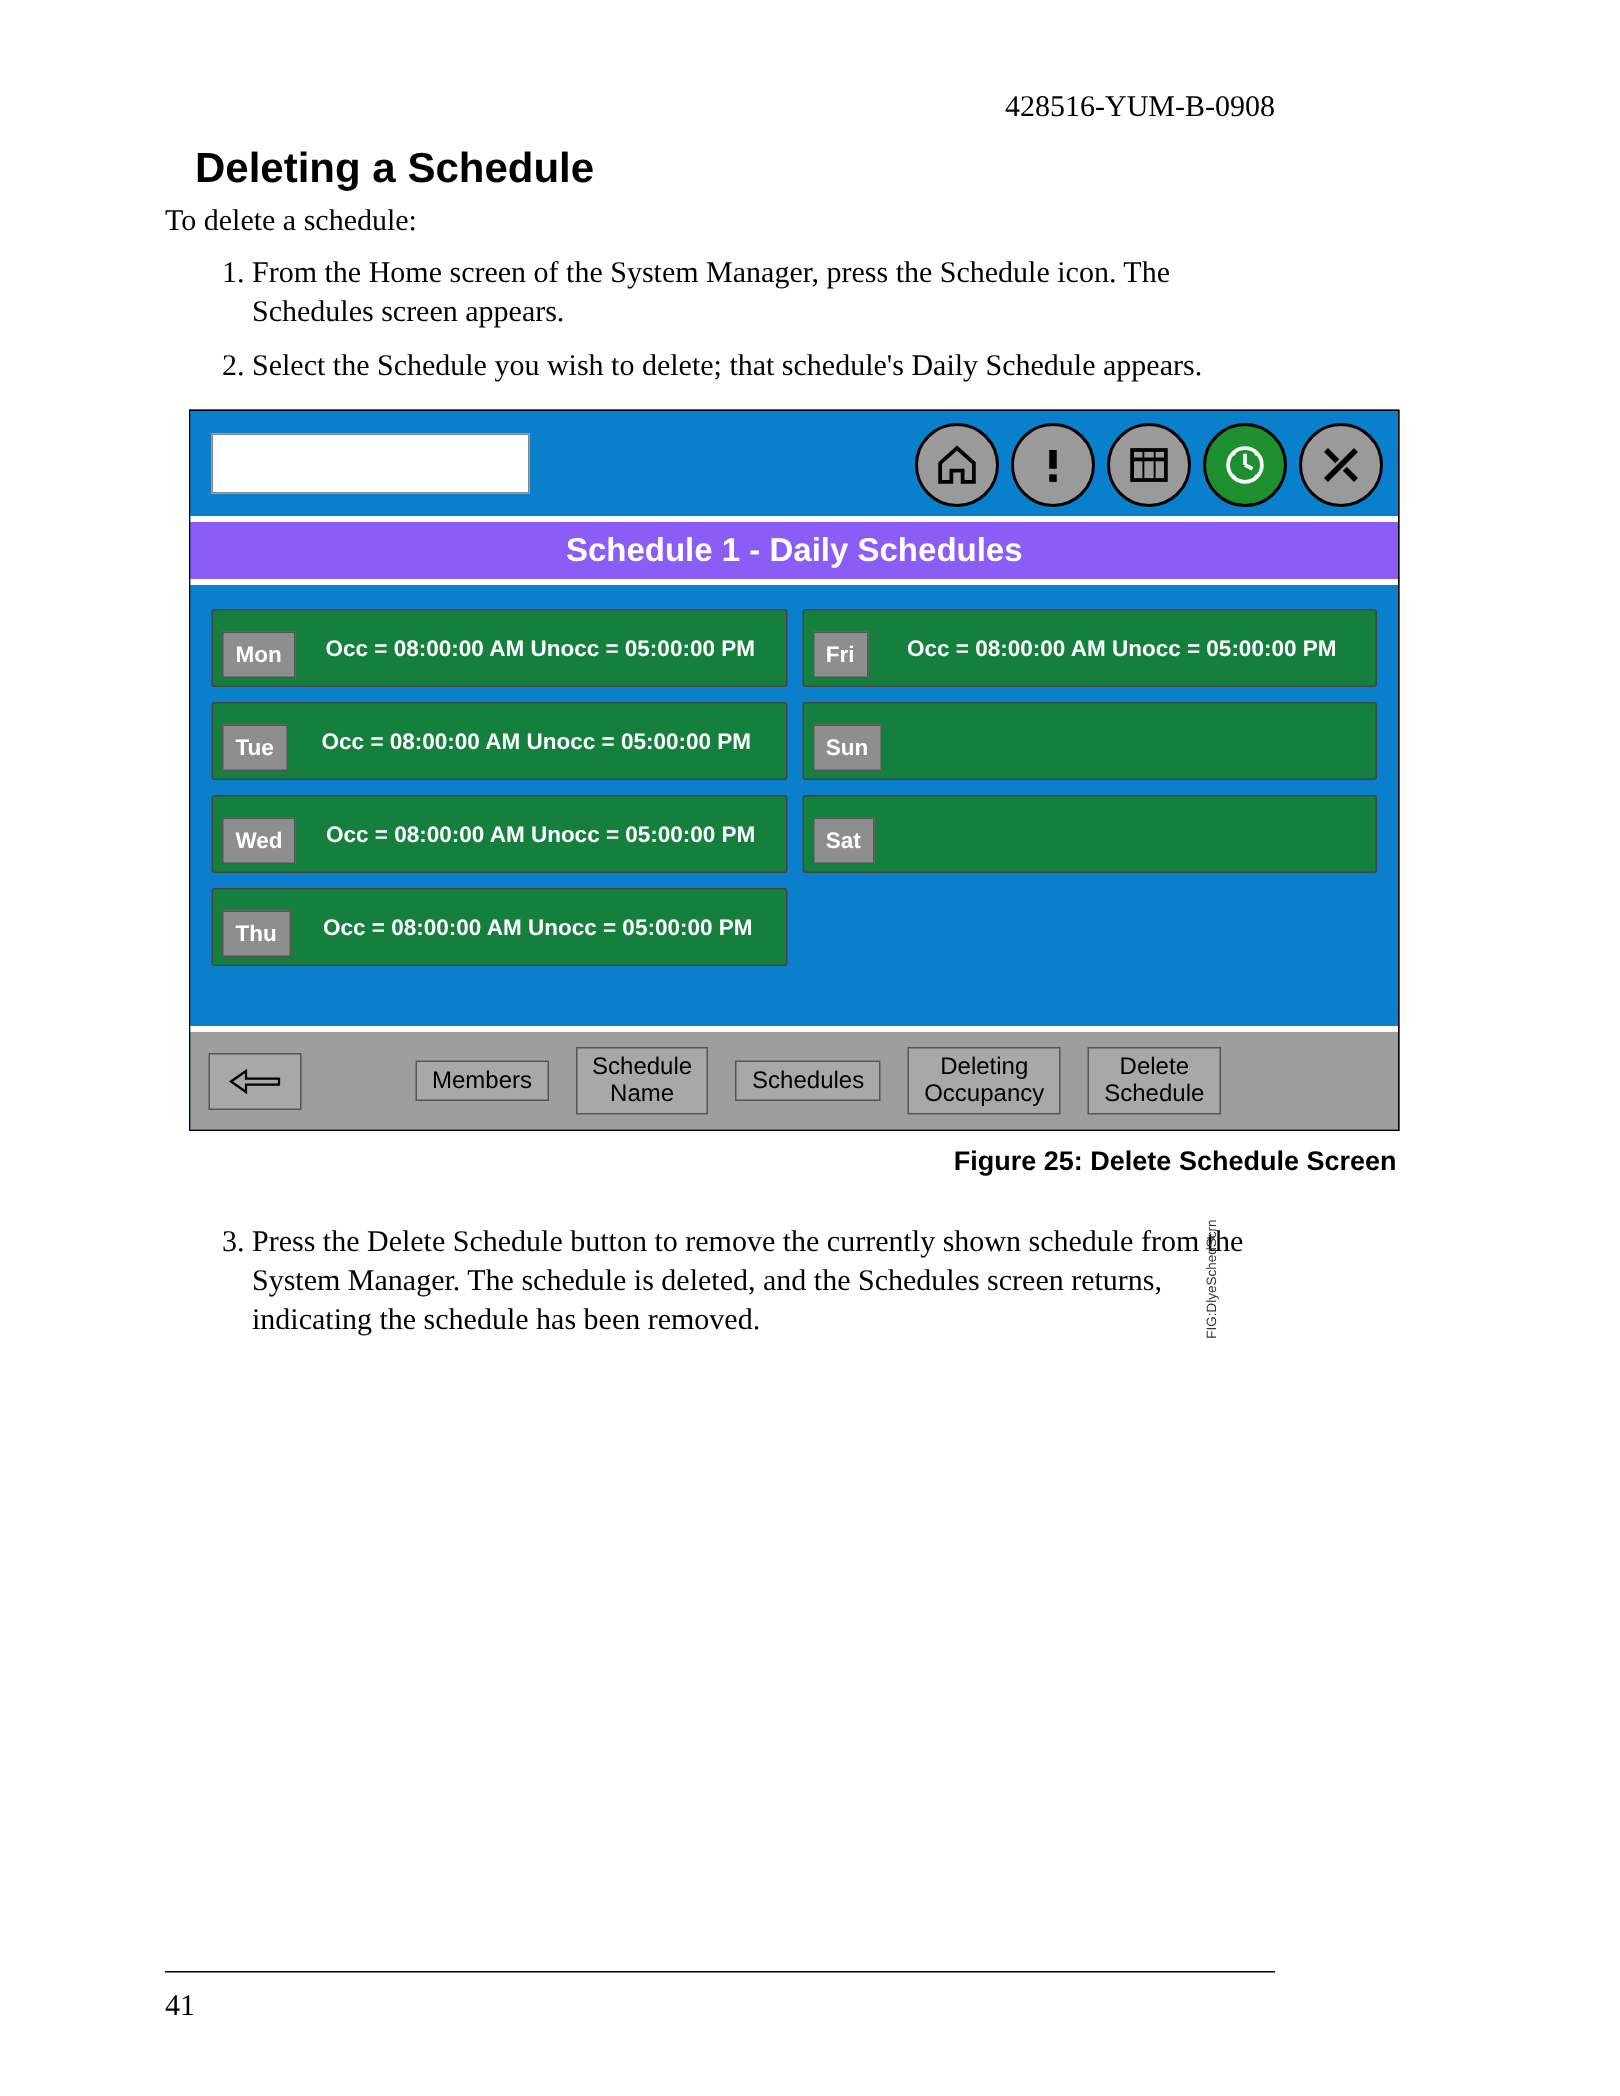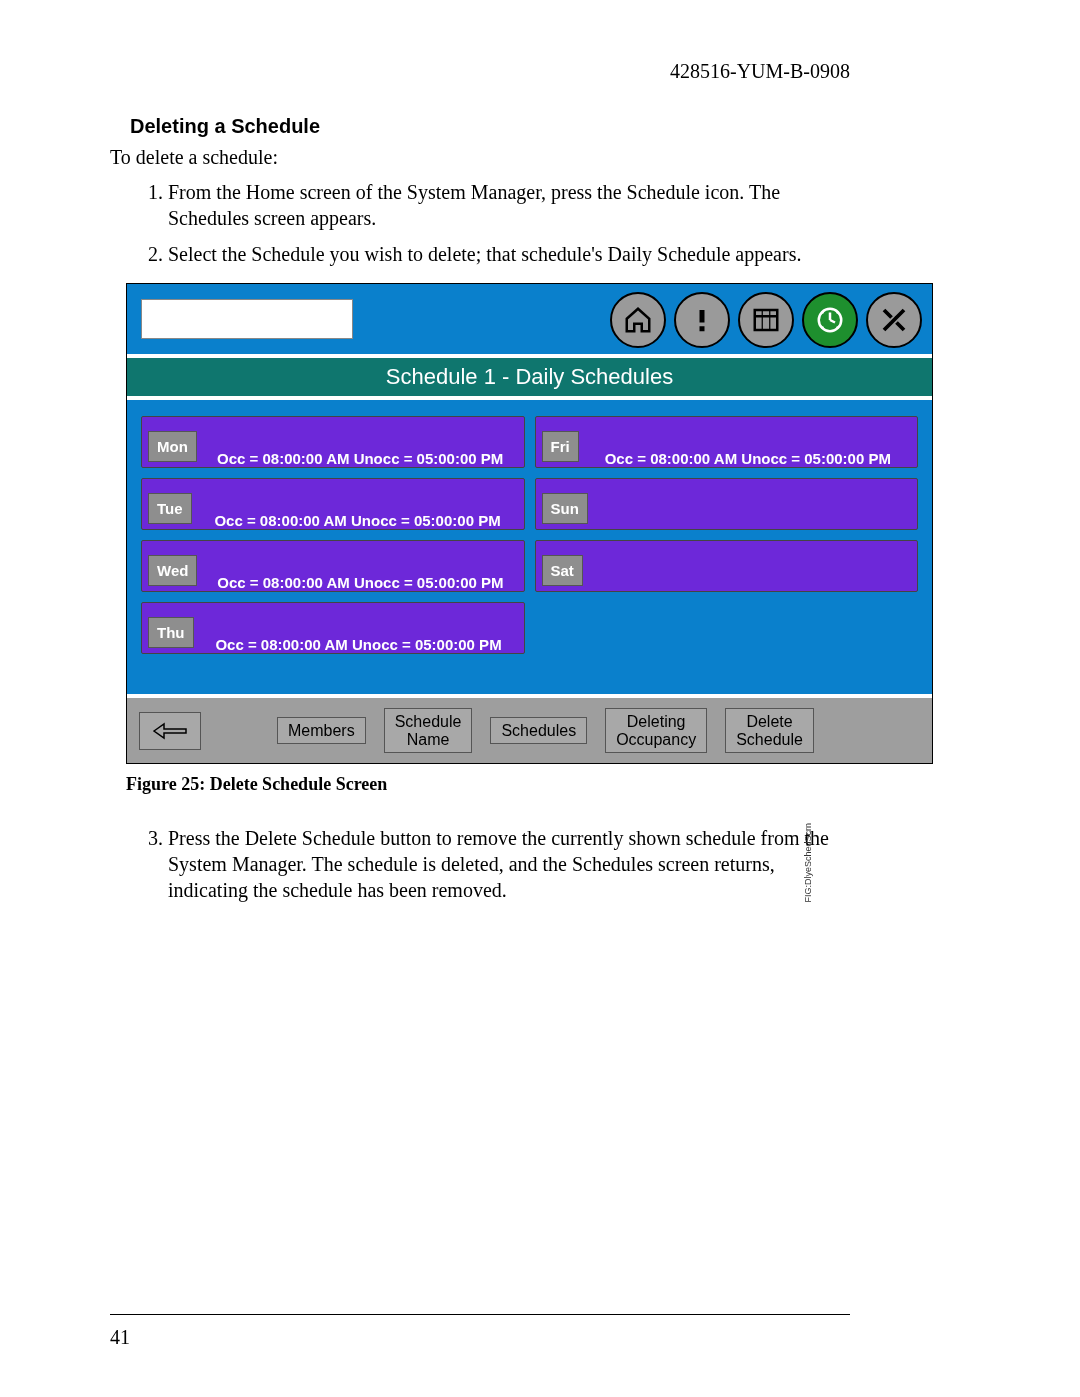--- a/index.html
+++ b/index.html
@@ -1,42 +1,42 @@
 <!DOCTYPE html>
 <html><head>
 <meta charset="utf-8">
 <style>
   html,body{margin:0;padding:0;background:#fff;font-family:"Times New Roman",Times,serif;color:#000}
   .page{width:960px;height:1397px;position:relative;box-sizing:border-box;padding:60px 110px 60px 110px}
   .docid{position:absolute;top:60px;right:110px;font-family:"Times New Roman",Times,serif;font-size:20px}
-  .section-title{font-family:Arial,Helvetica,sans-serif;font-weight:bold;font-size:20px;margin-top:55px;margin-left:20px}
+  .section-title{font-family:Arial,Helvetica,sans-serif;font-weight:bold;font-size:28px;margin-top:36px;margin-left:20px}
   .intro{font-size:20px;margin-top:8px;margin-left:0}
   ol.steps{font-size:20px;margin:10px 0 0 0;padding-left:58px}
   ol.steps li{margin-bottom:10px;line-height:1.3}
   .figwrap{position:relative;margin:16px 0 0 0}
   .fig{width:805px;border:1px solid #000;background:#0a80cc;padding:0;margin:0 auto 0 0;margin-left:16px}
   .fig .topbar{height:70px;background:#0a80cc;display:flex;align-items:center;justify-content:flex-start;padding:0 10px;position:relative}
   .fig .timearea{width:210px;height:38px;background:#fff;border:1px solid #888;margin-left:4px}
   .fig .icons{position:absolute;right:10px;top:8px;display:flex;gap:8px}
   .ibtn{width:52px;height:52px;border-radius:50%;background:#9a9a9a;border:2px solid #000;display:flex;align-items:center;justify-content:center}
   .ibtn.green{background:#1e8f2e}
   .ibtn svg{width:30px;height:30px}
-  .titlebar{background:#0f766e;color:#fff;text-align:center;font-family:Arial,Helvetica,sans-serif;font-weight:normal;font-size:22px;padding:6px 0;border-top:4px solid #fff;border-bottom:4px solid #fff}
+  .titlebar{background:#8b5cf6;color:#fff;text-align:center;font-family:Arial,Helvetica,sans-serif;font-weight:bold;font-size:22px;padding:6px 0;border-top:4px solid #fff;border-bottom:4px solid #fff}
   .schedarea{background:#0a80cc;padding:16px 14px 40px 14px;display:flex;gap:10px}
   .col{flex:1;display:flex;flex-direction:column;gap:10px}
-  .dayrow{background:#6d28d9;border:1px solid #444;height:50px;display:flex;align-items:flex-end;border-radius:2px}
+  .dayrow{background:#15803d;border:1px solid #444;height:50px;display:flex;align-items:center;border-radius:2px}
   .daylabel{font-family:Arial,Helvetica,sans-serif;font-weight:bold;font-size:15px;color:#fff;background:#8e8e8e;border:1px solid #555;padding:6px 8px;margin-left:6px;margin-top:14px;align-self:flex-start}
   .daytext{font-family:Arial,Helvetica,sans-serif;font-weight:bold;font-size:15px;color:#fff;flex:1;text-align:center}
   .bottombar{background:#9e9e9e;padding:10px 12px;display:flex;align-items:center;gap:18px;border-top:4px solid #fff}
   .backbtn{width:60px;height:36px;background:#a8a8a8;border:1px solid #555;display:flex;align-items:center;justify-content:center}
   .backbtn svg{width:36px;height:18px}
   .btn{background:#a8a8a8;border:1px solid #555;padding:4px 10px;font-family:Arial,Helvetica,sans-serif;font-size:16px;text-align:center;line-height:1.1;color:#000}
   .btn.two{white-space:pre}
   .figside{position:absolute;right:-2px;top:476px;transform:rotate(-90deg);transform-origin:right top;font-size:9px;font-family:Arial,Helvetica,sans-serif;color:#333;right:47px;top:540px}
-  .figcap{font-family:Liberation Serif, serif;font-weight:bold;font-size:18px;text-align:left;width:805px;margin:10px 0 0 16px}
+  .figcap{font-family:Liberation Sans, sans-serif;font-weight:bold;font-size:18px;text-align:right;width:805px;margin:10px 0 0 16px}
   hr.footerline{border:none;border-top:1px solid #000;position:absolute;bottom:74px;left:110px;right:110px}
   .footer{position:absolute;bottom:48px;left:110px;right:110px;display:flex;justify-content:space-between;font-size:20px;font-family:"Times New Roman",Times,serif}
 </style>
 </head>
 <body>
 
 <div class="page">
   <div class="docid">428516-YUM-B-0908</div>
 
   <div class="section-title">Deleting a Schedule</div>

